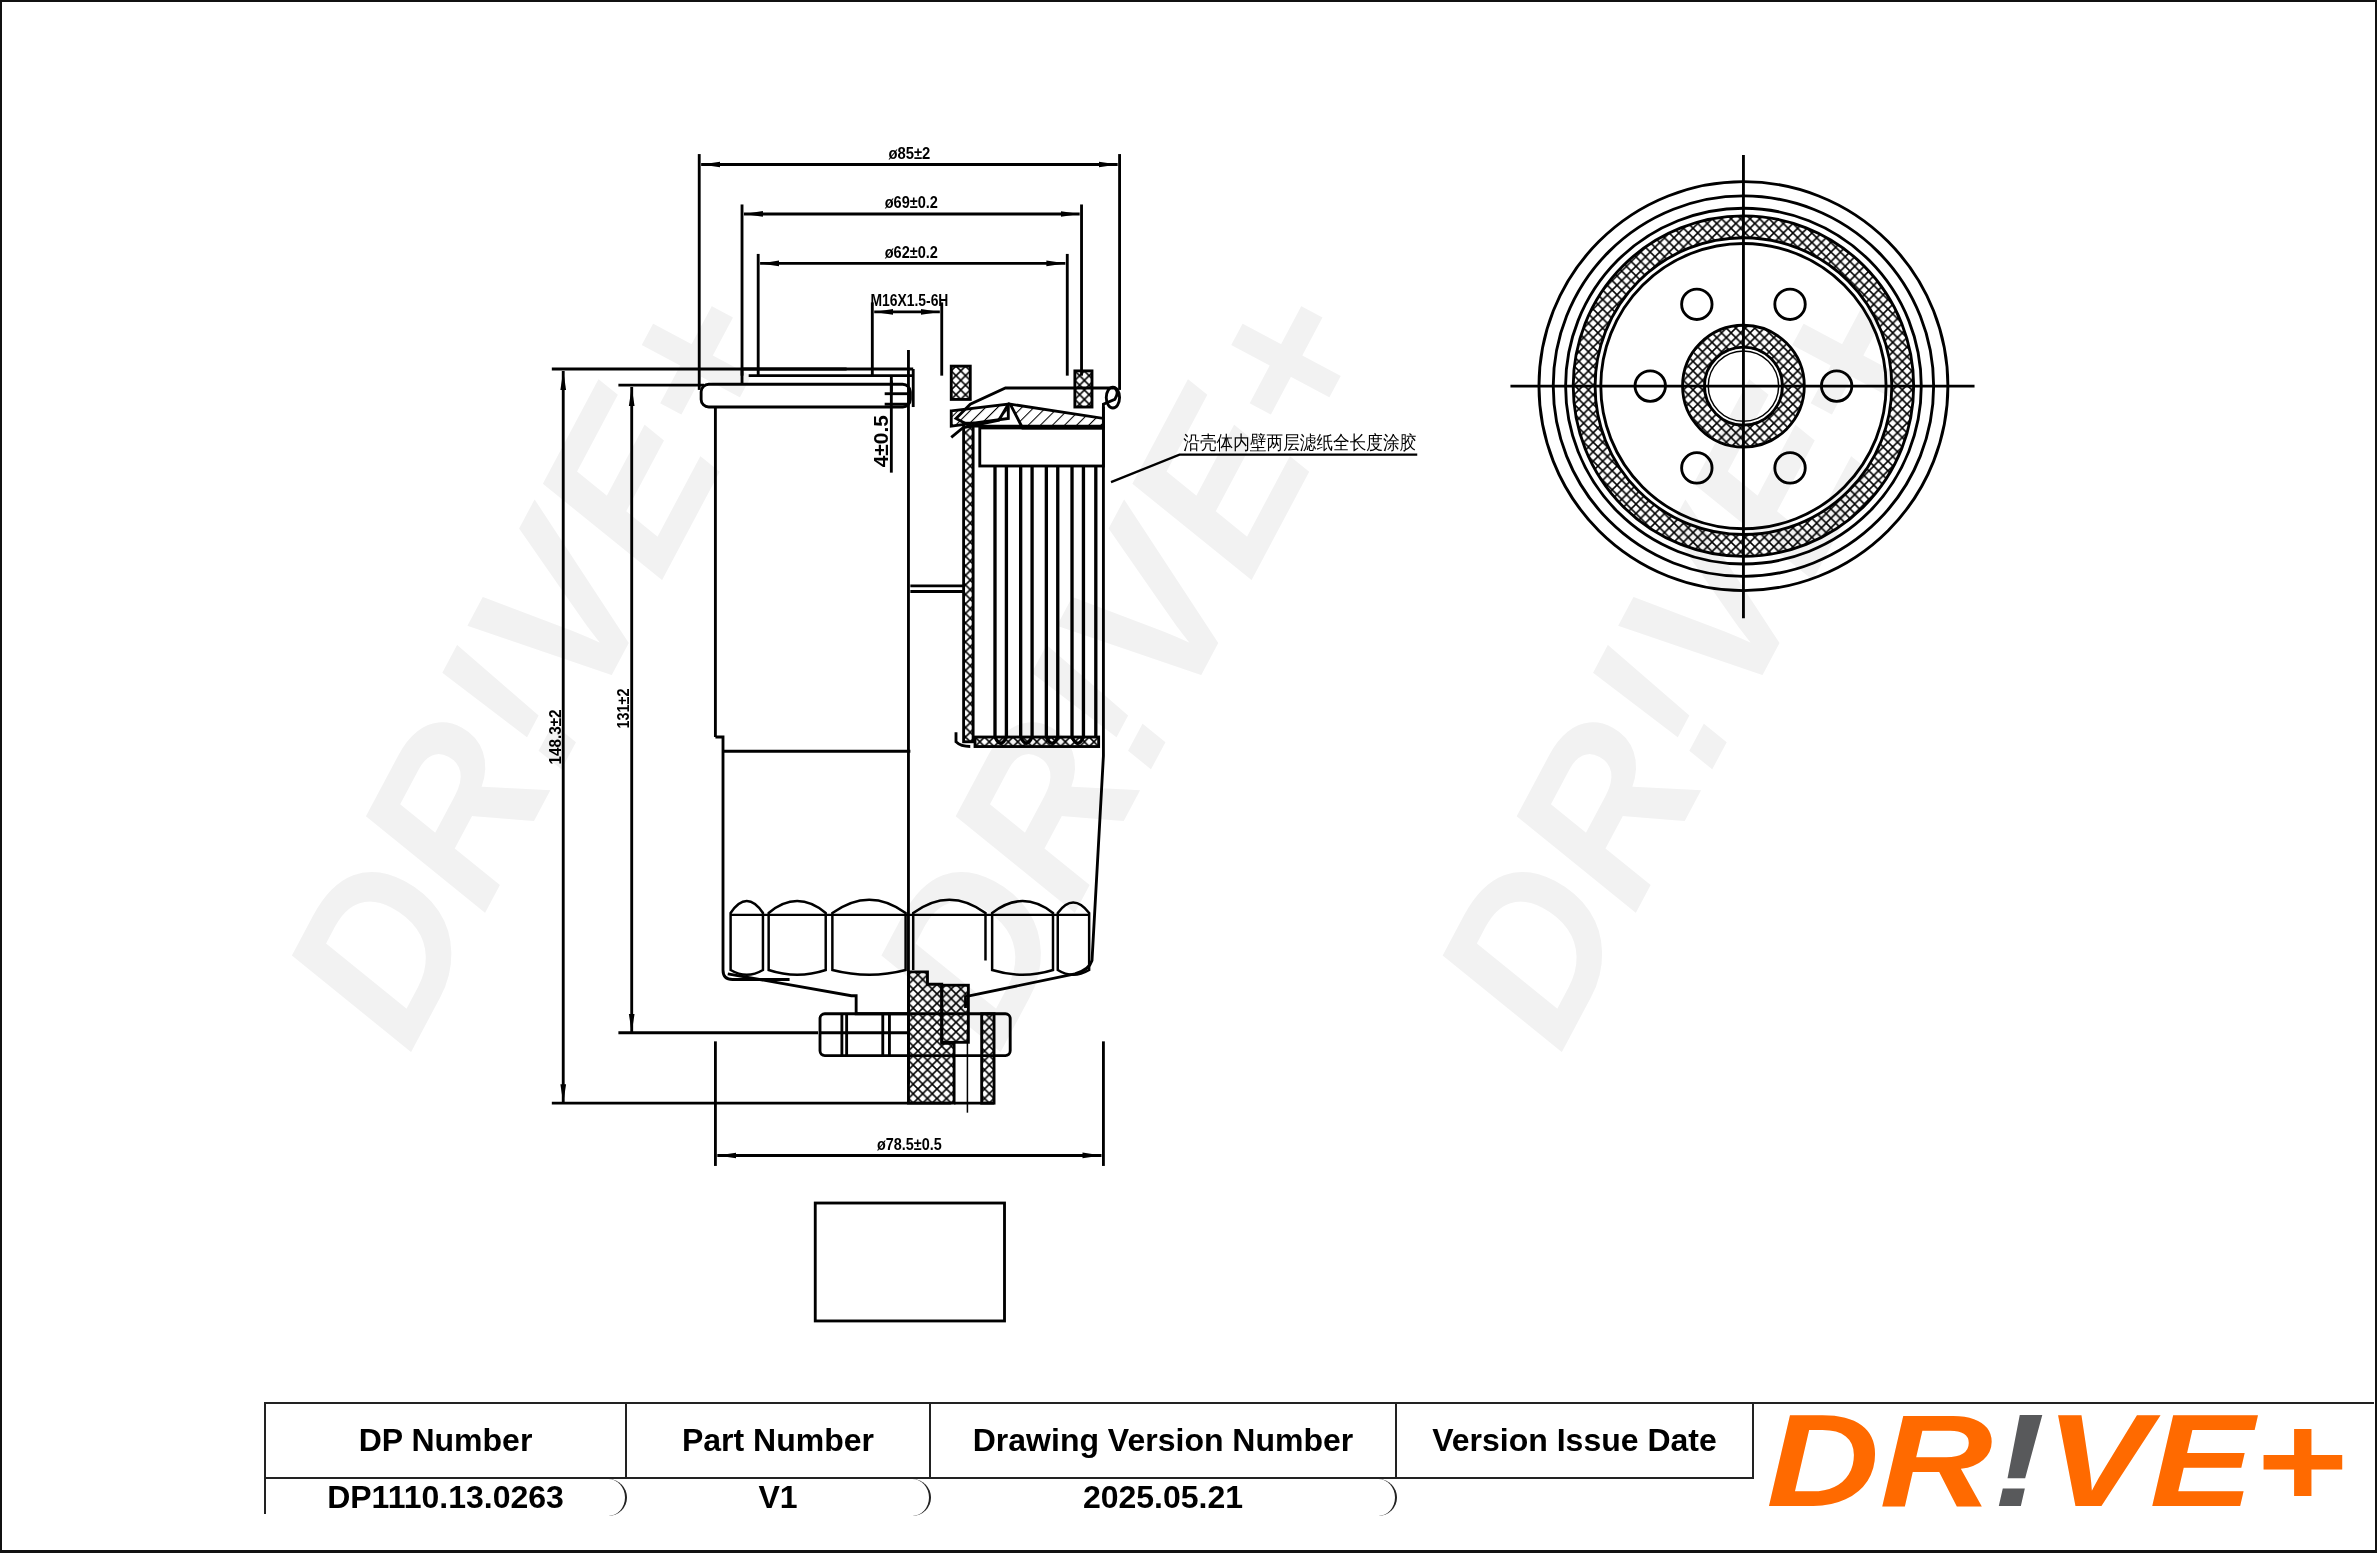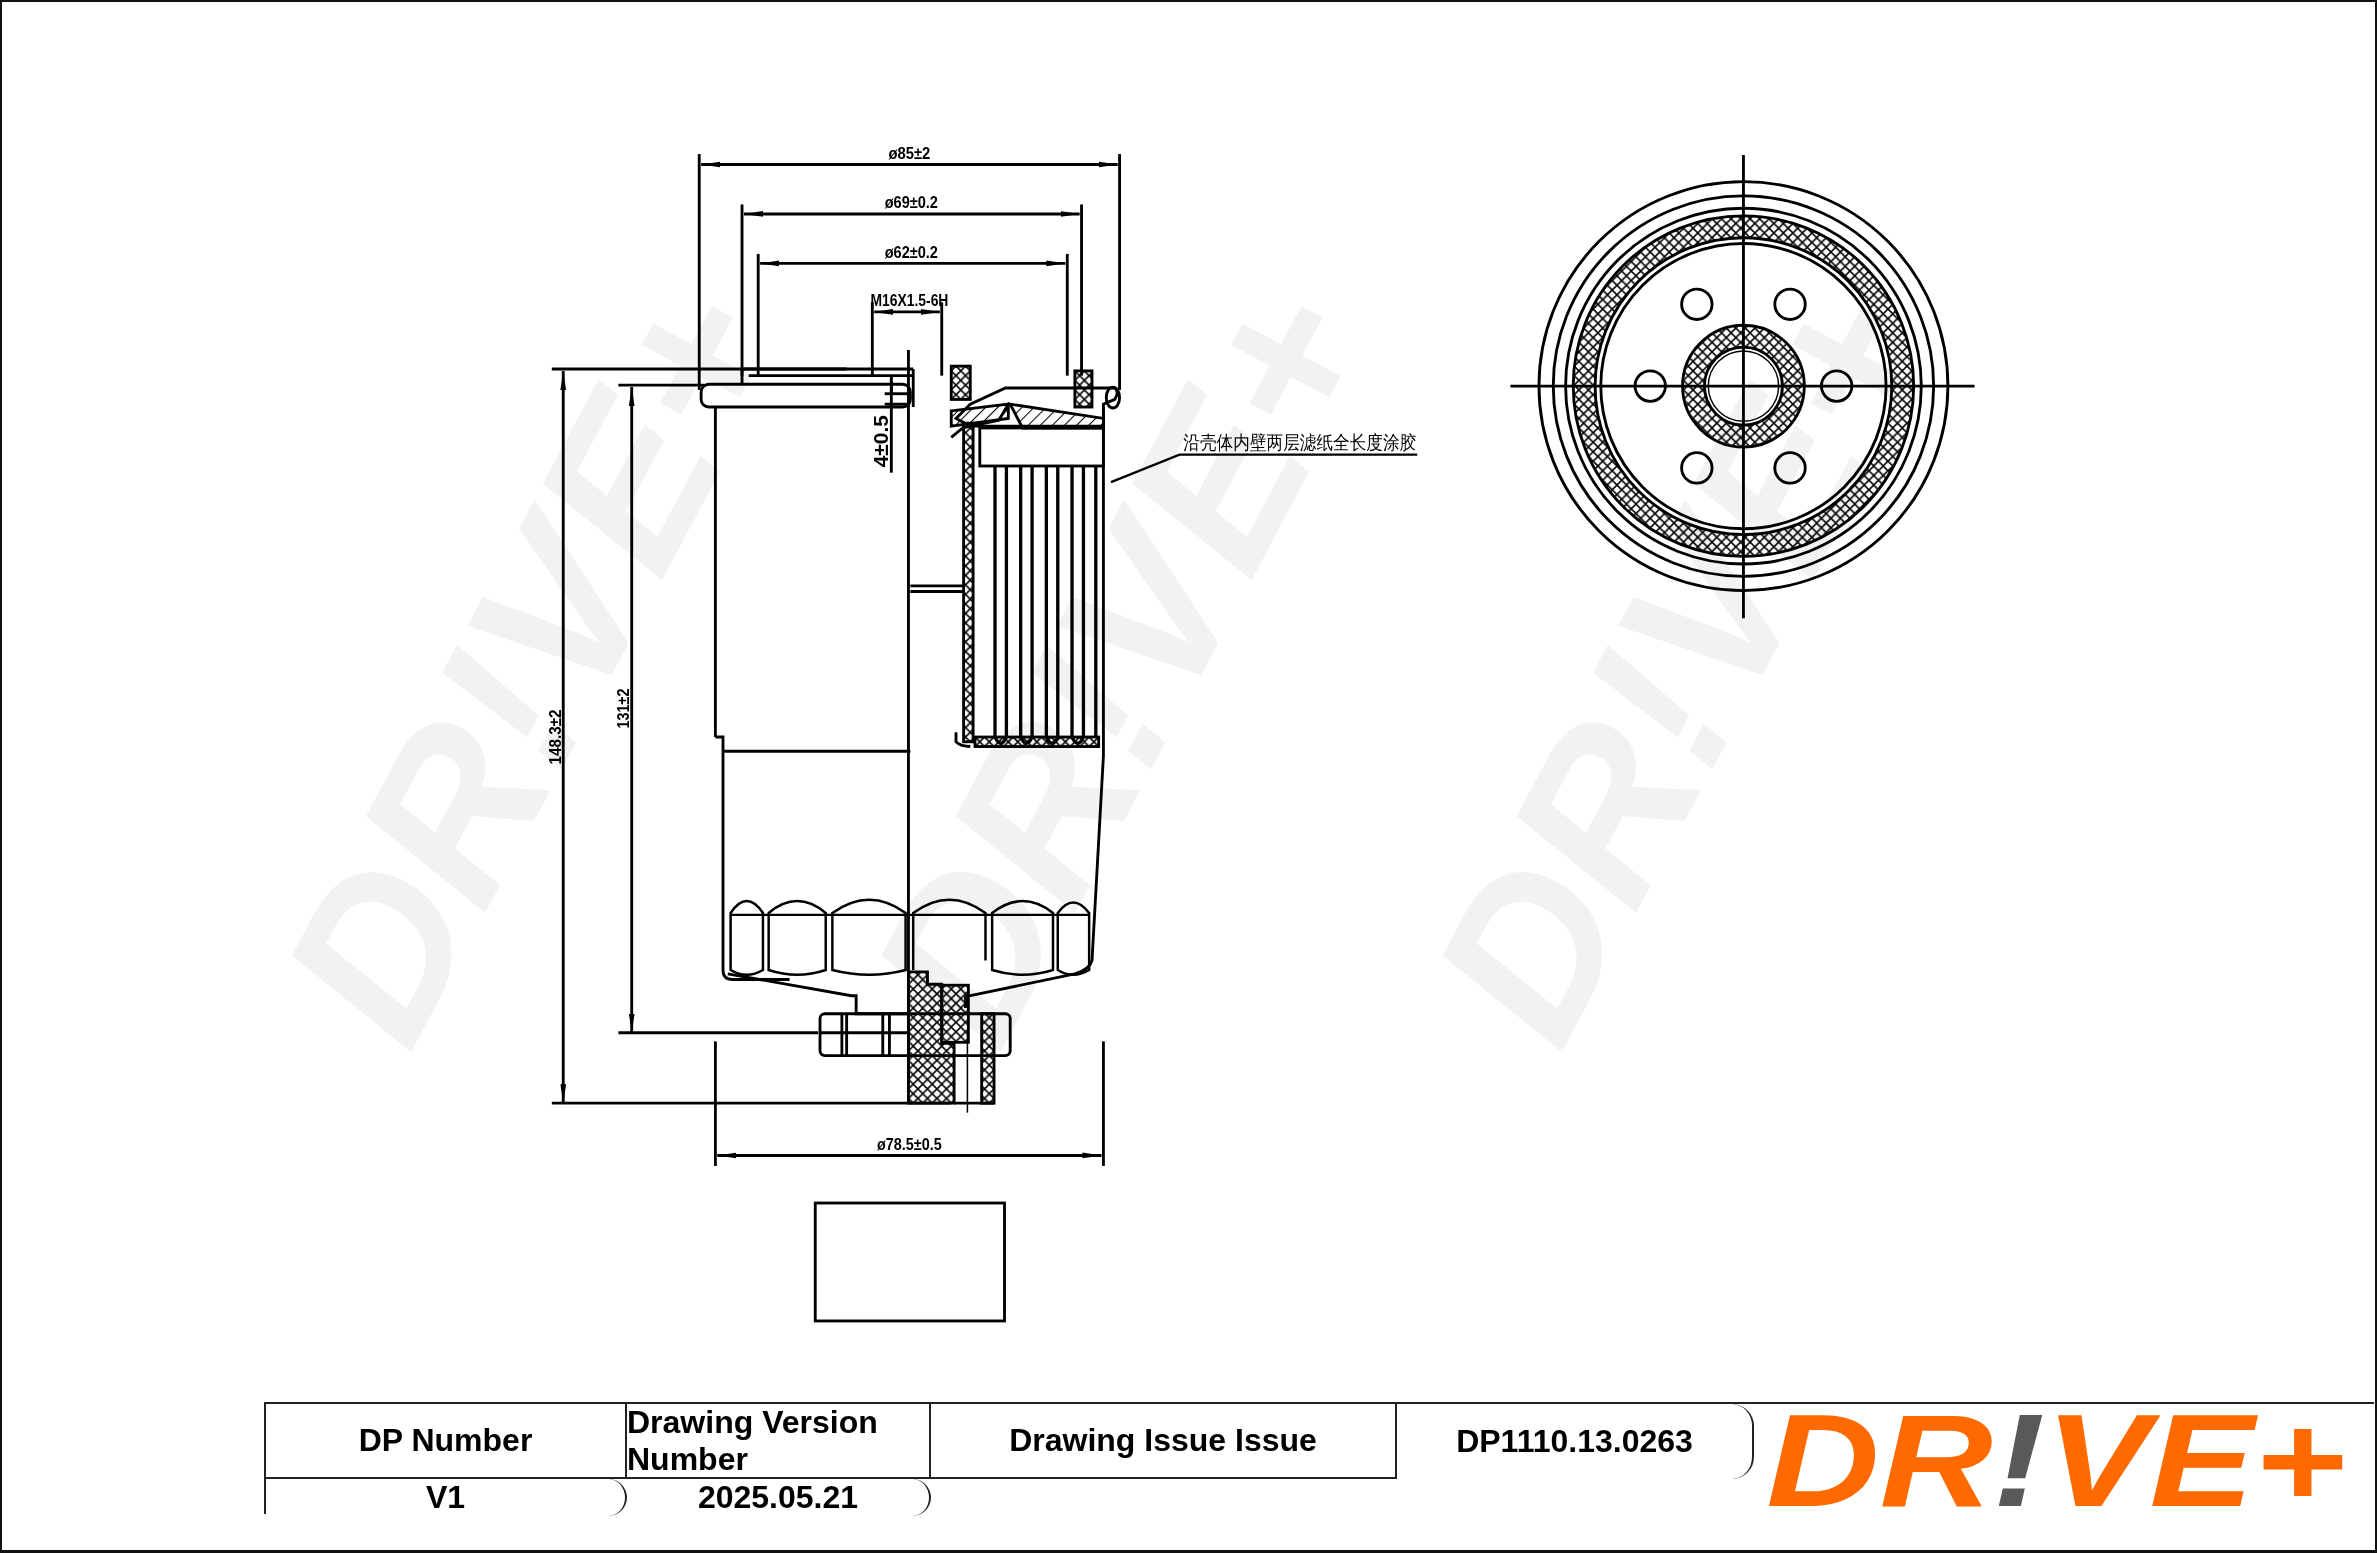--- a/index.html
+++ b/index.html
@@ -180,22 +180,23 @@
       <circle cx="1735" cy="406" r="16"></circle>
       <circle cx="1931" cy="406" r="16"></circle>
       <circle cx="1784" cy="492" r="16"></circle>
       <circle cx="1882" cy="492" r="16"></circle>
     </g>
   </g>
 </svg>
 
 <div class="title-block">
   <div class="tb-cell">DP Number</div>
+  <div class="tb-cell">Part Number</div>
   <div class="tb-cell">Drawing Version Number</div>
-  <div class="tb-cell">Drawing Issue Issue</div>
+  <div class="tb-cell">Version Issue Date</div>
   <div class="tb-cell tb-logo">
     <svg width="609" height="114" viewBox="0 0 640 120" style="font-size:34px">
       <text x="6" y="108" font-family="Liberation Sans, sans-serif" font-weight="700" font-style="italic" font-size="138" fill="#ff6a00" textLength="610" lengthAdjust="spacingAndGlyphs">
         <tspan>DR</tspan><tspan fill="#58595b">!</tspan><tspan>VE+</tspan>
       </text>
     </svg>
   </div>
   <div class="tb-cell last-row">DP1110.13.0263</div>
   <div class="tb-cell last-row">V1</div>
   <div class="tb-cell last-row">2025.05.21</div>

